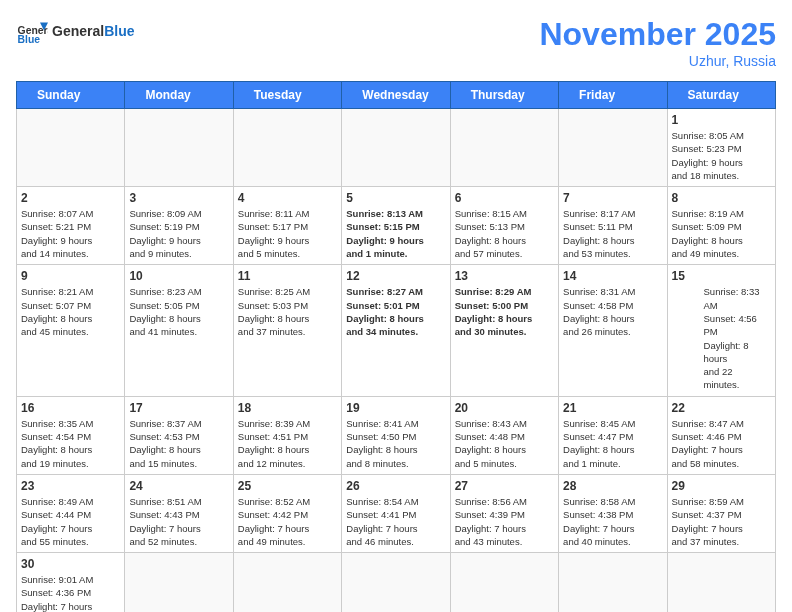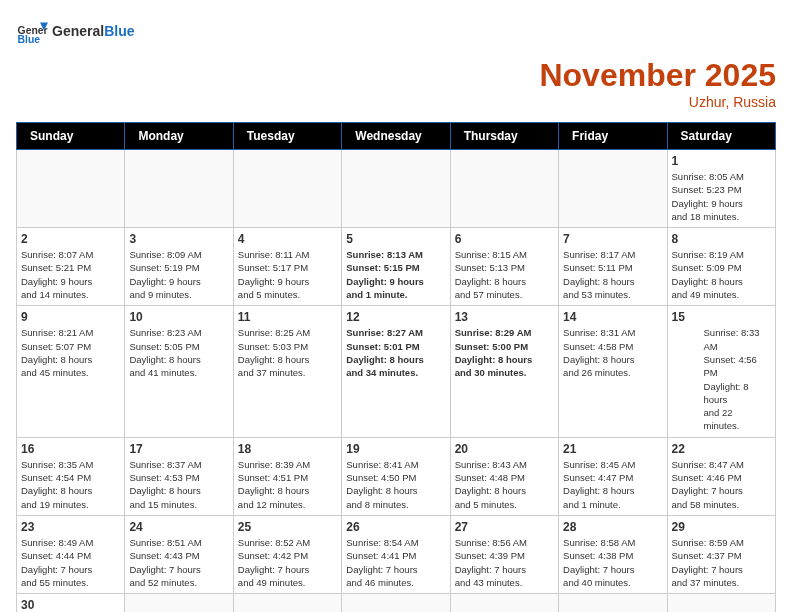--- a/index.html
+++ b/index.html
@@ -24,38 +24,37 @@
     .logo-icon {
       width: 32px;
       height: 32px;
     }
     .title-area {
       text-align: right;
     }
     .month-year {
       font-size: 32px;
       font-weight: bold;
-      color: #c2410c;
-      margin-top: 41px;
+      color: #3b82f6;
     }
     .location {
       font-size: 14px;
-      color: #c2410c;
+      color: #3b82f6;
     }
     .calendar {
       width: 100%;
       border-collapse: collapse;
       border: 1px solid #ccc;
     }
     .calendar th {
-      background-color: #000000;
+      background-color: #3b82f6;
       color: white;
       font-size: 12px;
       font-weight: bold;
-      padding: 6px 13px;
+      padding: 6px 20px;
       border: 1px solid #2060a8;
       text-align: left;
     }
     .calendar td {
       border: 1px solid #ccc;
       vertical-align: top;
       padding: 4px 4px 4px 4px;
       width: calc(100% / 7);
       min-height: 80px;
       background: #fff;

